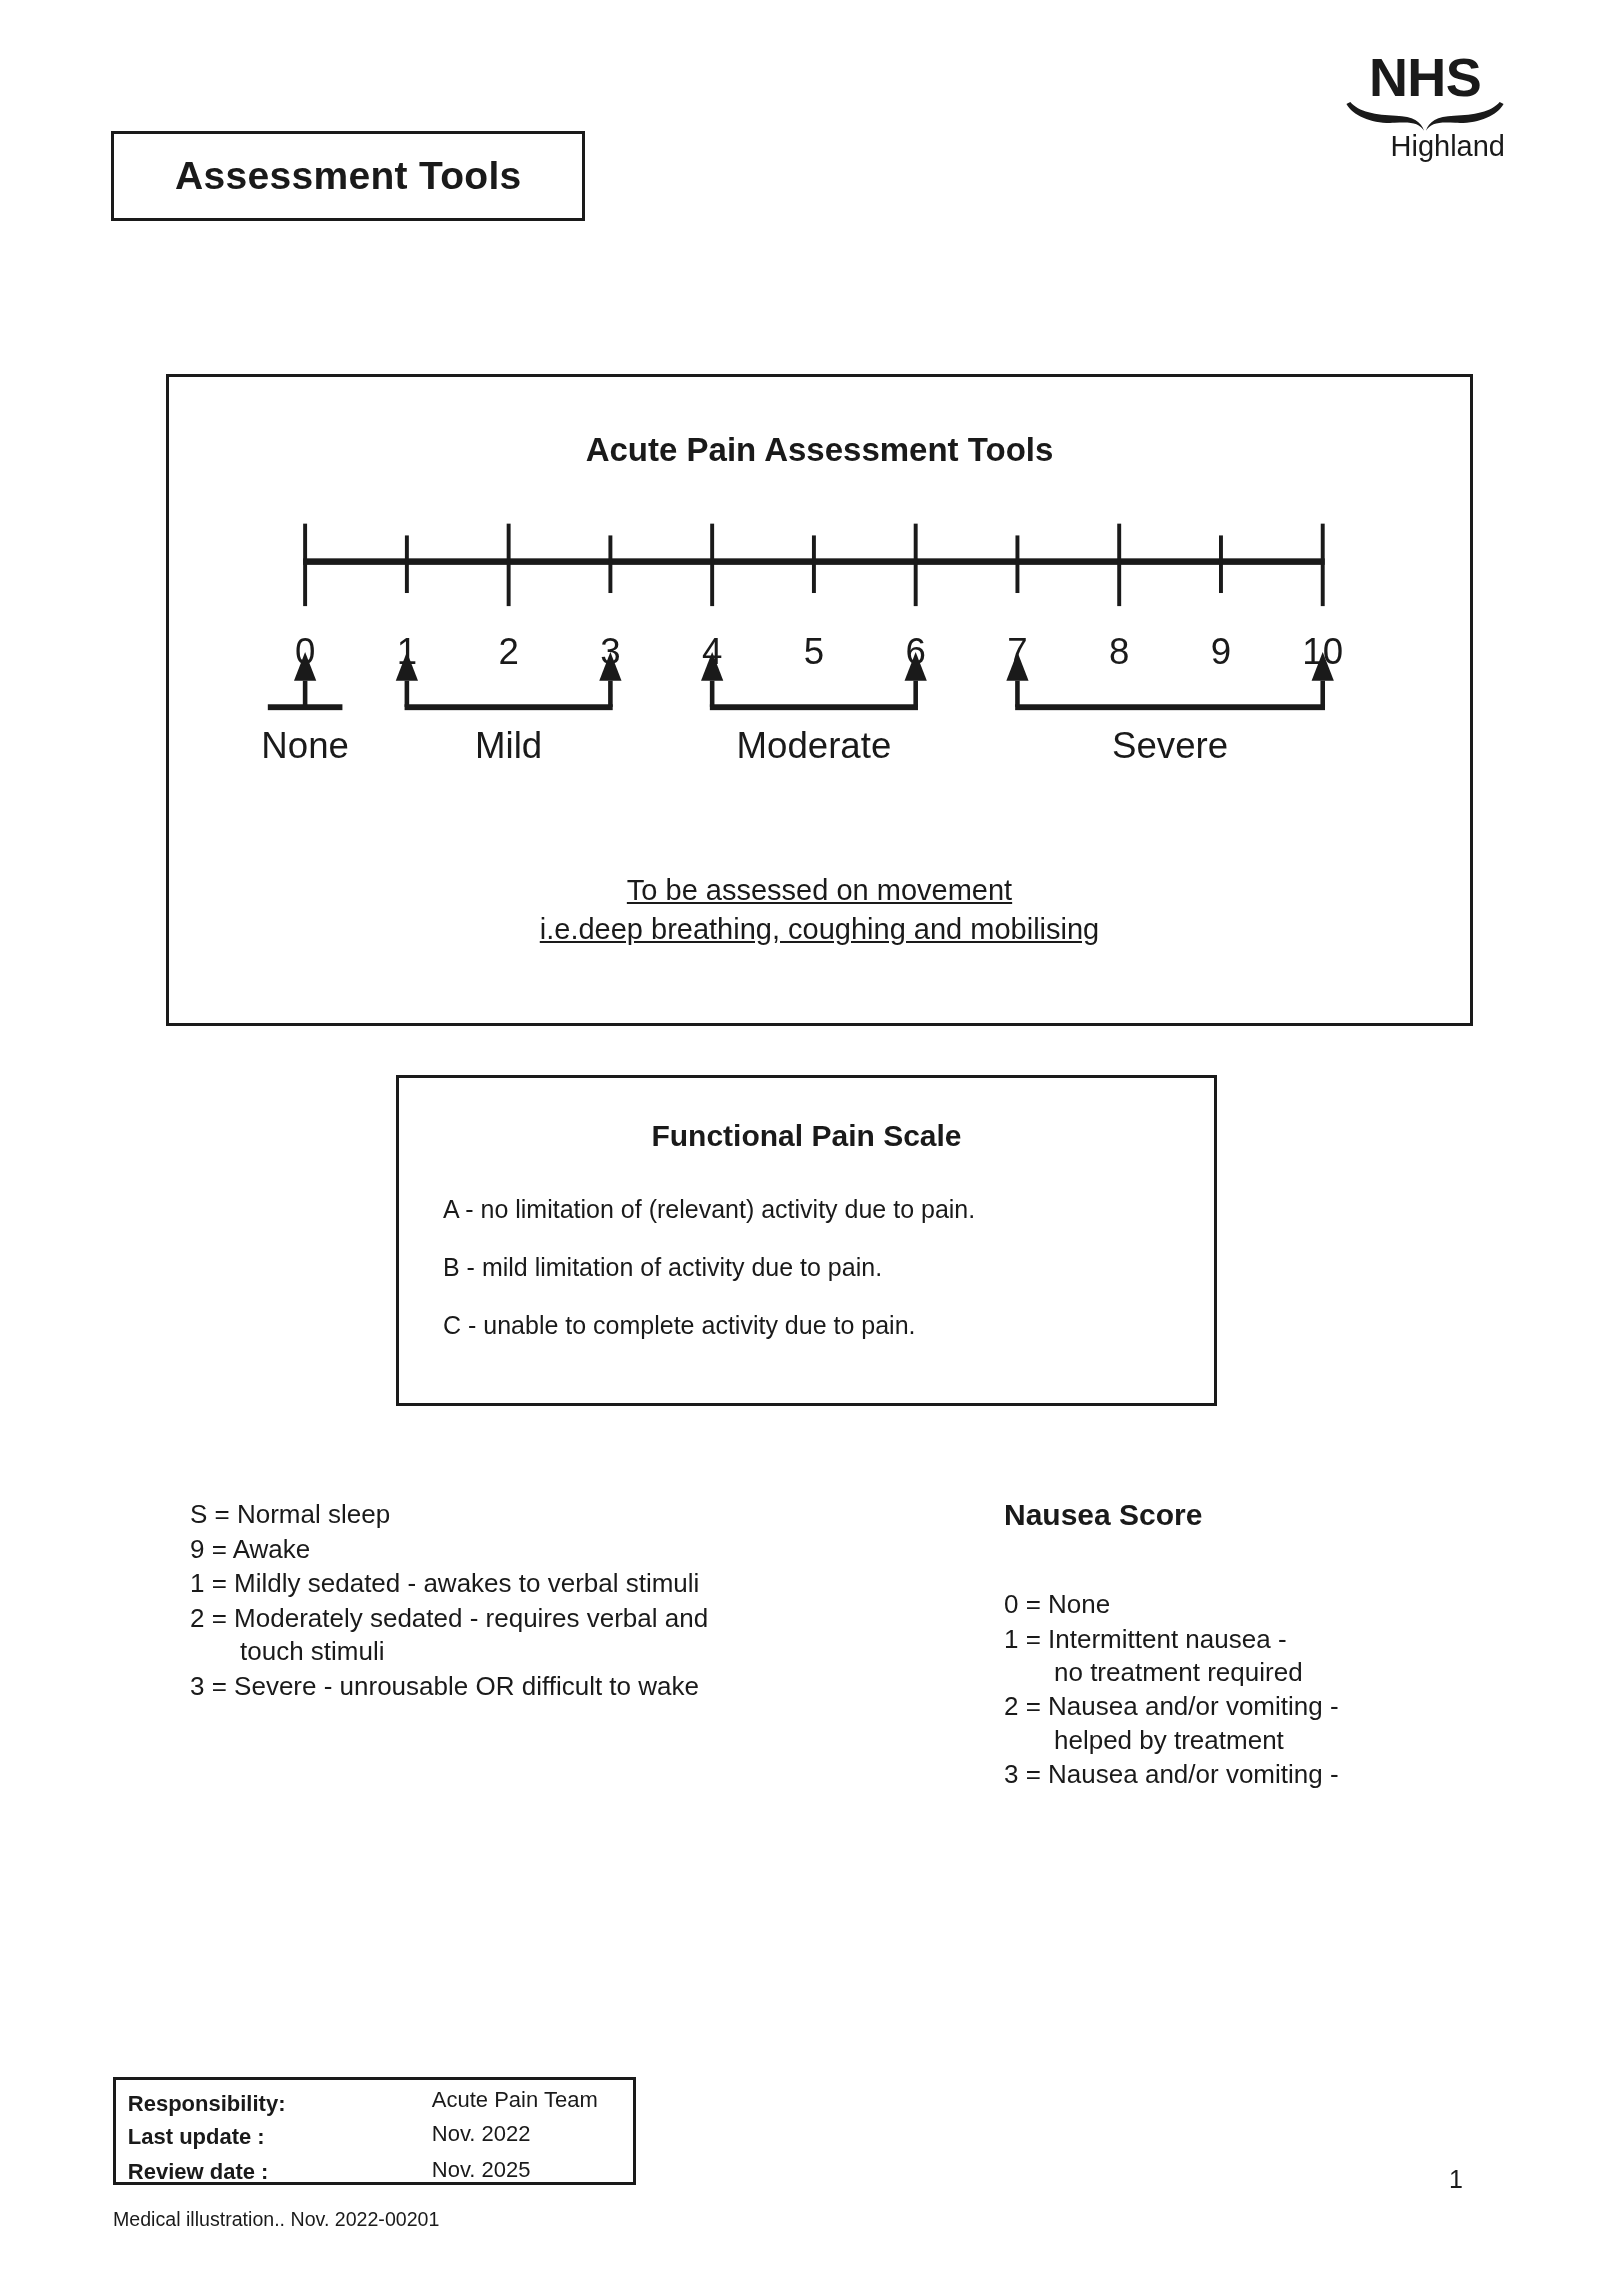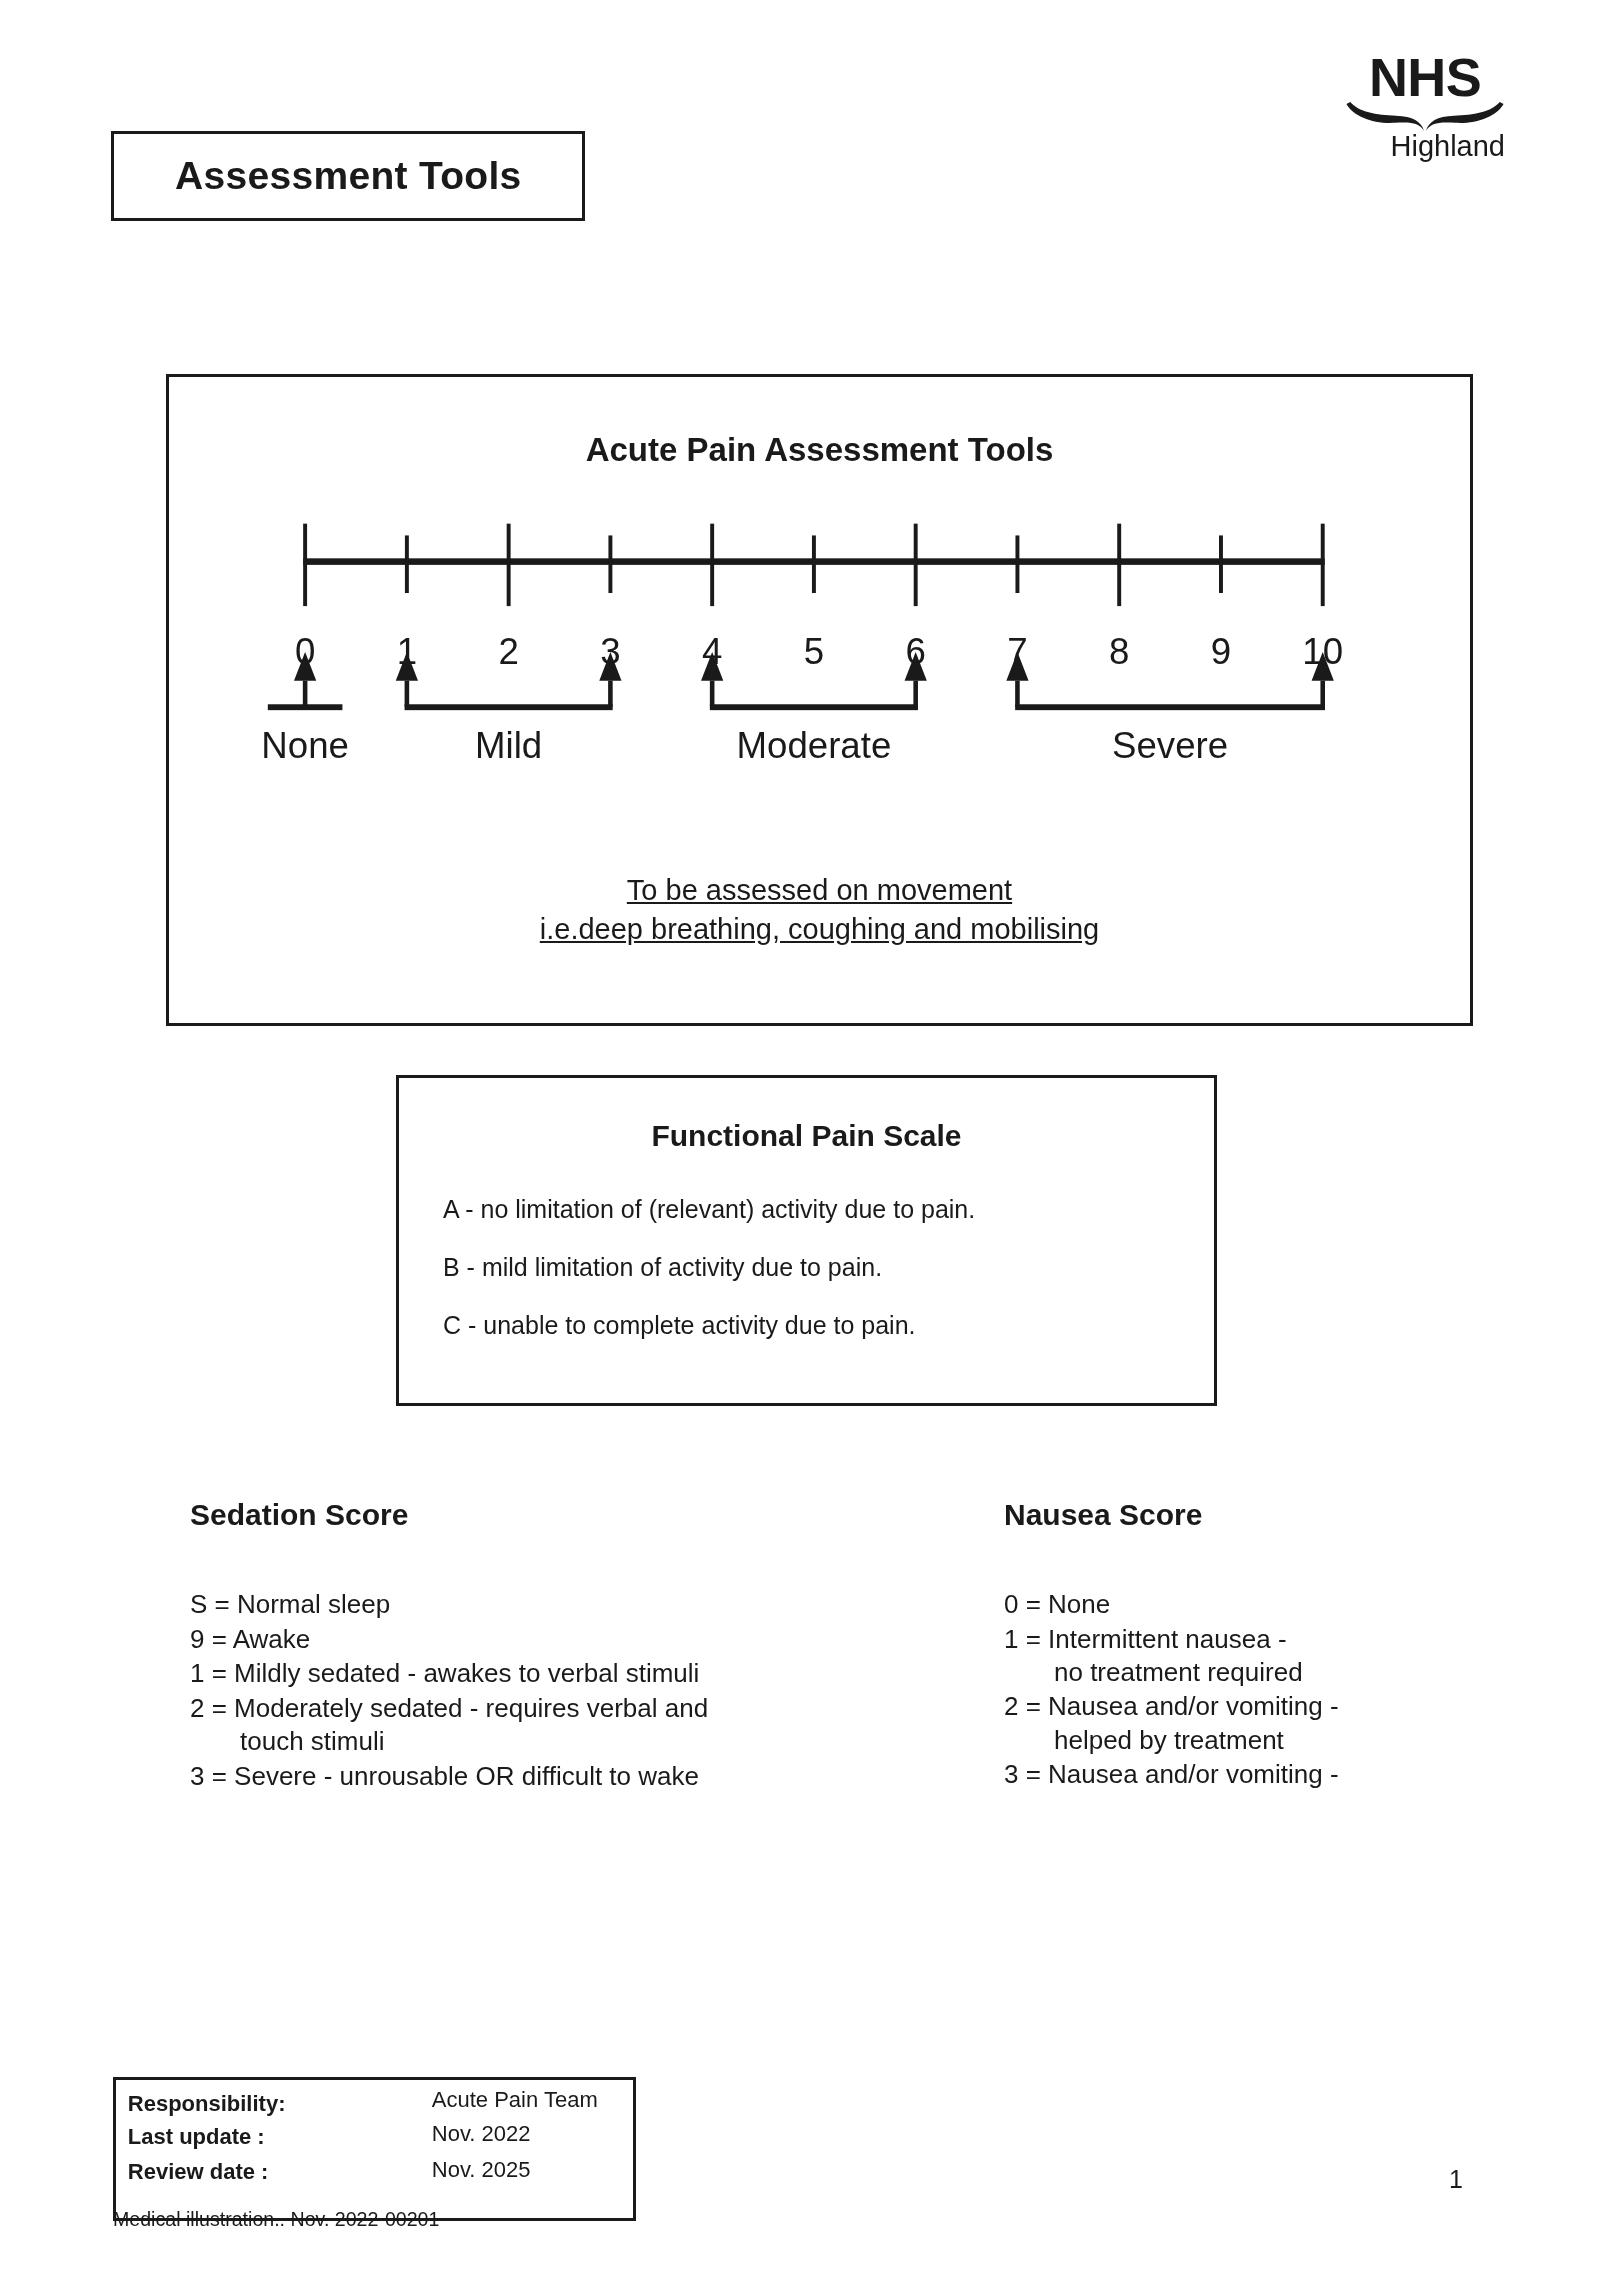--- a/index.html
+++ b/index.html
@@ -165,21 +165,21 @@
     display: block;
     padding-left: 50px;
   }
 
   
   #footer-table {
     position: absolute;
     left: 113px;
     top: 2077px;
     width: 523px;
-    height: 144px;
+    height: 108px;
     border: 3.3px solid #1a1a1a;
     box-sizing: border-box;
     padding-left: 8px;
   }
   .footer-row {
     position: absolute;
     left: 11.8px;
     right: 6.5px;
     height: 34px;
   }
@@ -297,21 +297,20 @@
   <div id="fps-box">
     <div id="fps-title">Functional Pain Scale</div>
     <div id="fps-list">
         <div class="fps-item">A - no limitation of (relevant) activity due to pain.</div>
         <div class="fps-item">B - mild limitation of activity due to pain.</div>
         <div class="fps-item">C - unable to complete activity due to pain.</div>
       </div>
   </div>
 
   <div id="sedation-col">
-    <div class="col-title">Sedation Score</div>
     <div id="sedation-list">
         <div class="score-item"><span>S = Normal sleep</span></div>
         <div class="score-item"><span>9 = Awake</span></div>
         <div class="score-item"><span>1 = Mildly sedated - awakes to verbal stimuli</span></div>
         <div class="score-item"><span>2 = Moderately sedated - requires verbal and</span><span class="score-cont">touch stimuli</span></div>
         <div class="score-item"><span>3 = Severe - unrousable OR difficult to wake</span></div>
       </div>
   </div>
 
   <div id="nausea-col">

